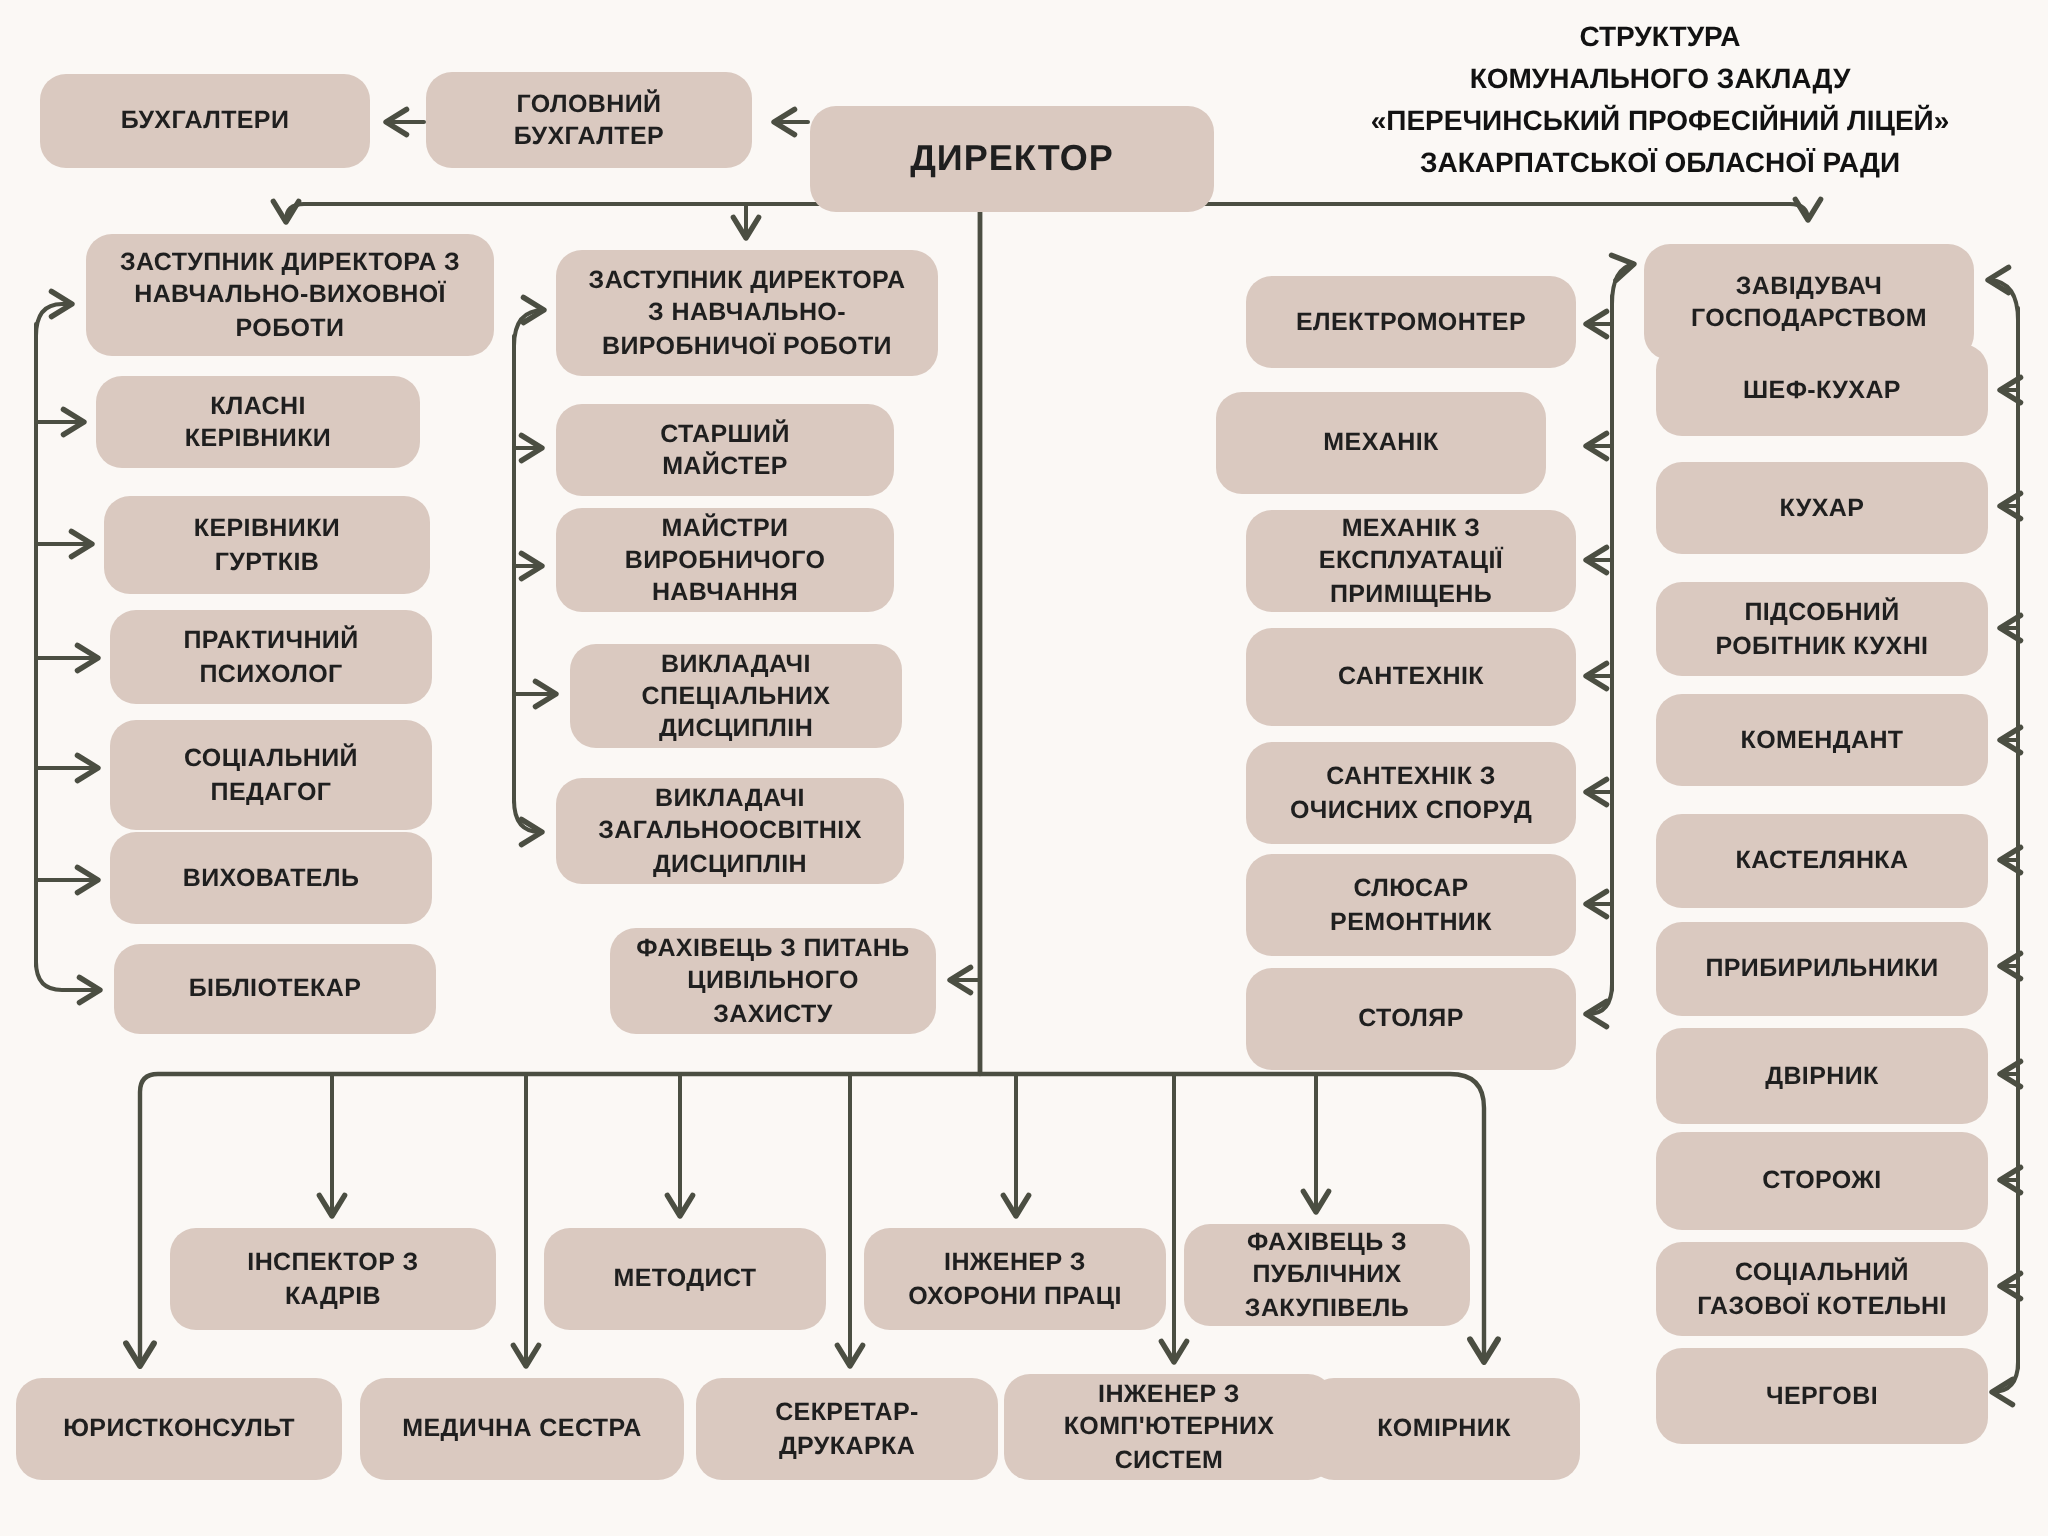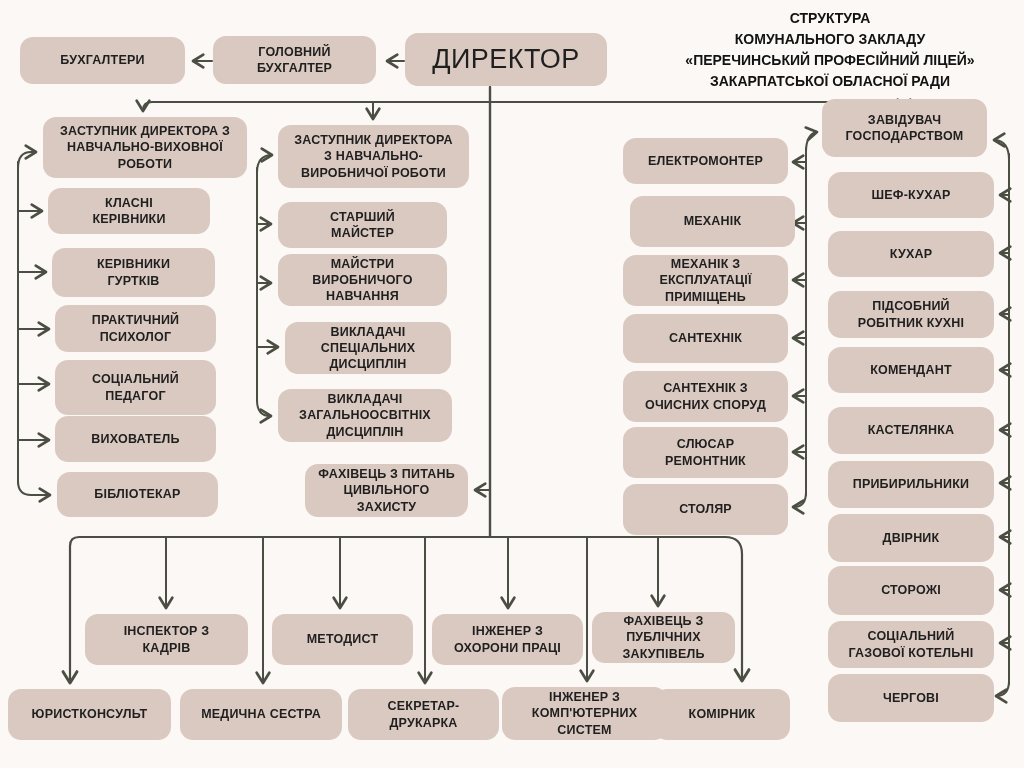--- a/index.html
+++ b/index.html
@@ -4,21 +4,21 @@
 <style>
   html,body{margin:0;padding:0;background:#fbf8f5;}
   .stage{position:relative;width:1024px;height:768px;background:#fbf8f5;
          font-family:"Liberation Sans",sans-serif;overflow:hidden;padding-left:32px;}
   .connectors{position:absolute;left:0;top:0;width:1024px;height:768px;}
   .node{position:absolute;background:#dac9c0;border-radius:13px;
         display:flex;align-items:center;justify-content:center;
         text-align:center;font-weight:bold;font-size:12.5px;line-height:1.3;
         color:#1f1f1f;white-space:pre-line;letter-spacing:.2px;
         padding:4px 8px;box-sizing:border-box;}
-  .node.director{font-size:27px;font-weight:normal;letter-spacing:.5px;}
+  .node.director{font-size:18px;font-weight:bold;letter-spacing:.5px;margin-top:20px;}
   .title{position:absolute;left:640px;top:8px;width:380px;text-align:center;
          font-weight:bold;font-size:14px;line-height:21px;color:#121212;}
   .title div{white-space:nowrap;}
 </style>
 </head>
 <body>
 
 <div class="stage">
 
   <svg class="connectors" viewBox="0 0 1024 768" xmlns="http://www.w3.org/2000/svg">
@@ -129,32 +129,32 @@
 СПЕЦІАЛЬНИХ
 ДИСЦИПЛІН</div>
   <div class="node" style="left:278px;top:389px;width:174px;height:53px">ВИКЛАДАЧІ
 ЗАГАЛЬНООСВІТНІХ
 ДИСЦИПЛІН</div>
   <div class="node" style="left:305px;top:464px;width:163px;height:53px">ФАХІВЕЦЬ З ПИТАНЬ
 ЦИВІЛЬНОГО
 ЗАХИСТУ</div>
 
   <div class="node" style="left:623px;top:138px;width:165px;height:46px">ЕЛЕКТРОМОНТЕР</div>
-  <div class="node" style="left:630px;top:196px;width:165px;height:51px">МЕХАНІК</div>
+  <div class="node" style="left:608px;top:196px;width:165px;height:51px">МЕХАНІК</div>
   <div class="node" style="left:623px;top:255px;width:165px;height:51px">МЕХАНІК З
 ЕКСПЛУАТАЦІЇ
 ПРИМІЩЕНЬ</div>
   <div class="node" style="left:623px;top:314px;width:165px;height:49px">САНТЕХНІК</div>
   <div class="node" style="left:623px;top:371px;width:165px;height:51px">САНТЕХНІК З
 ОЧИСНИХ СПОРУД</div>
   <div class="node" style="left:623px;top:427px;width:165px;height:51px">СЛЮСАР
 РЕМОНТНИК</div>
   <div class="node" style="left:623px;top:484px;width:165px;height:51px">СТОЛЯР</div>
 
-  <div class="node" style="left:822px;top:99px;width:165px;height:58px">ЗАВІДУВАЧ
+  <div class="node" style="left:822px;top:122px;width:165px;height:58px">ЗАВІДУВАЧ
 ГОСПОДАРСТВОМ</div>
   <div class="node" style="left:828px;top:172px;width:166px;height:46px">ШЕФ-КУХАР</div>
   <div class="node" style="left:828px;top:231px;width:166px;height:46px">КУХАР</div>
   <div class="node" style="left:828px;top:291px;width:166px;height:47px">ПІДСОБНИЙ
 РОБІТНИК КУХНІ</div>
   <div class="node" style="left:828px;top:347px;width:166px;height:46px">КОМЕНДАНТ</div>
   <div class="node" style="left:828px;top:407px;width:166px;height:47px">КАСТЕЛЯНКА</div>
   <div class="node" style="left:828px;top:461px;width:166px;height:47px">ПРИБИРИЛЬНИКИ</div>
   <div class="node" style="left:828px;top:514px;width:166px;height:48px">ДВІРНИК</div>
   <div class="node" style="left:828px;top:566px;width:166px;height:49px">СТОРОЖІ</div>

